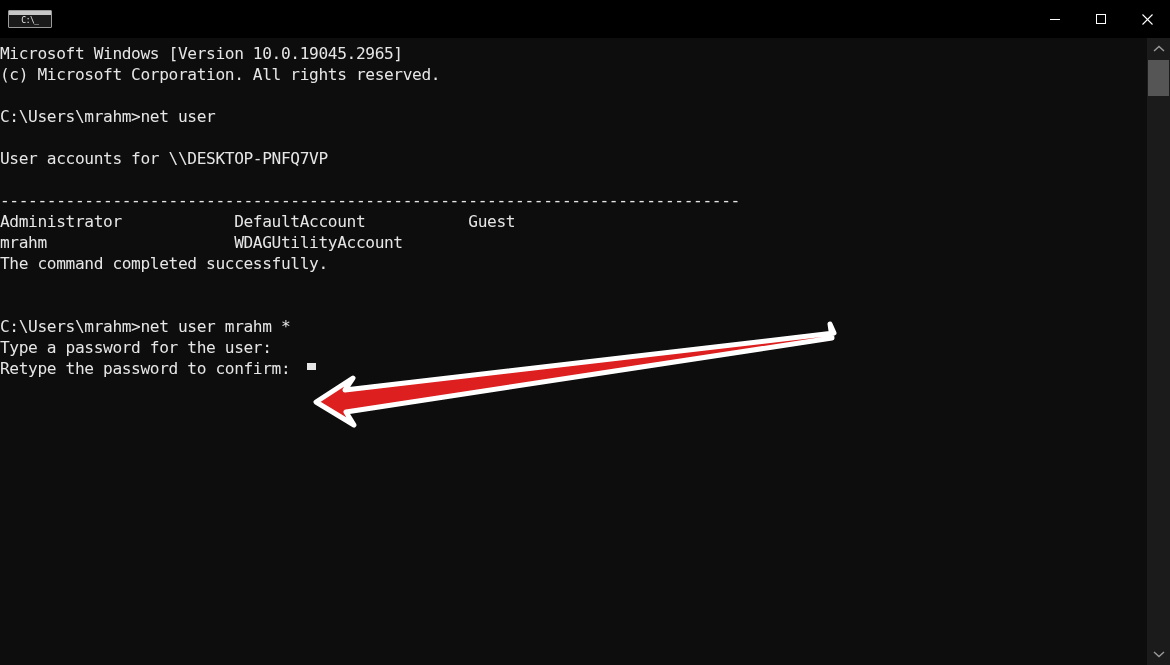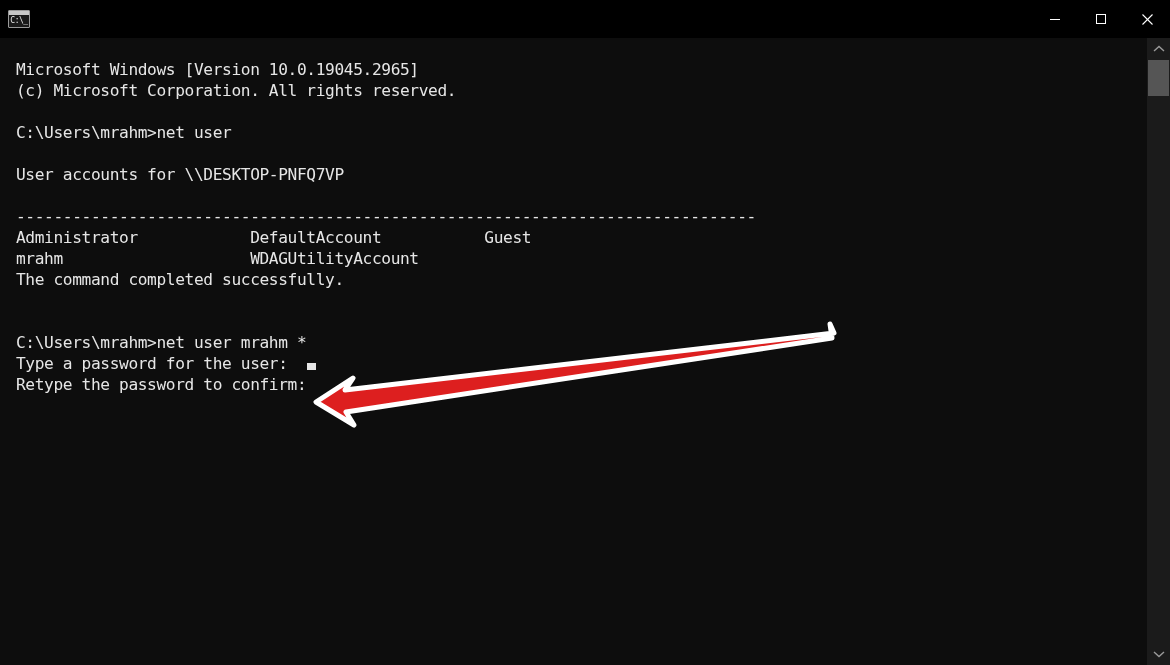--- a/index.html
+++ b/index.html
@@ -25,21 +25,21 @@
   #titlebar {
     position: absolute;
     left: 0; top: 0;
     width: 1170px;
     height: 38px;
     background: #000000;
     display: flex;
     align-items: center;
   }
   #app-icon {
-    width: 22px;
+    width: 44px;
     height: 18px;
     margin-left: 8px;
     margin-right: 9px;
     flex: 0 0 auto;
     position: relative;
     background: #1a1a1a;
     border: 1px solid #9a9a9a;
     border-radius: 1px;
     box-sizing: border-box;
     overflow: hidden;
@@ -94,21 +94,21 @@
     top: 38px;
     width: 1147px;
     height: 627px;
     background: #0d0d0d;
     overflow: hidden;
   }
   #console-text {
     position: absolute;
     left: 0;
     top: 5px;
-    margin: 16px;
+    margin: 0;
     padding: 0;
     color: #e6e6e6;
     font-family: "DejaVu Sans Mono", monospace;
     font-size: 16.2px;
     line-height: 21px;
     letter-spacing: -0.38px;
     white-space: pre;
   }
   #caret {
     position: absolute;

